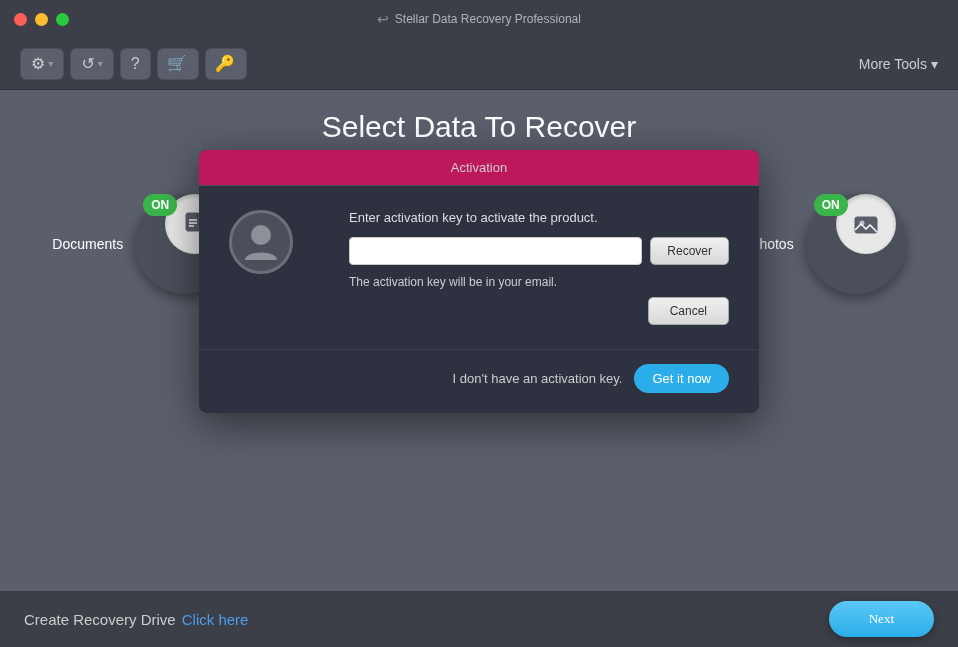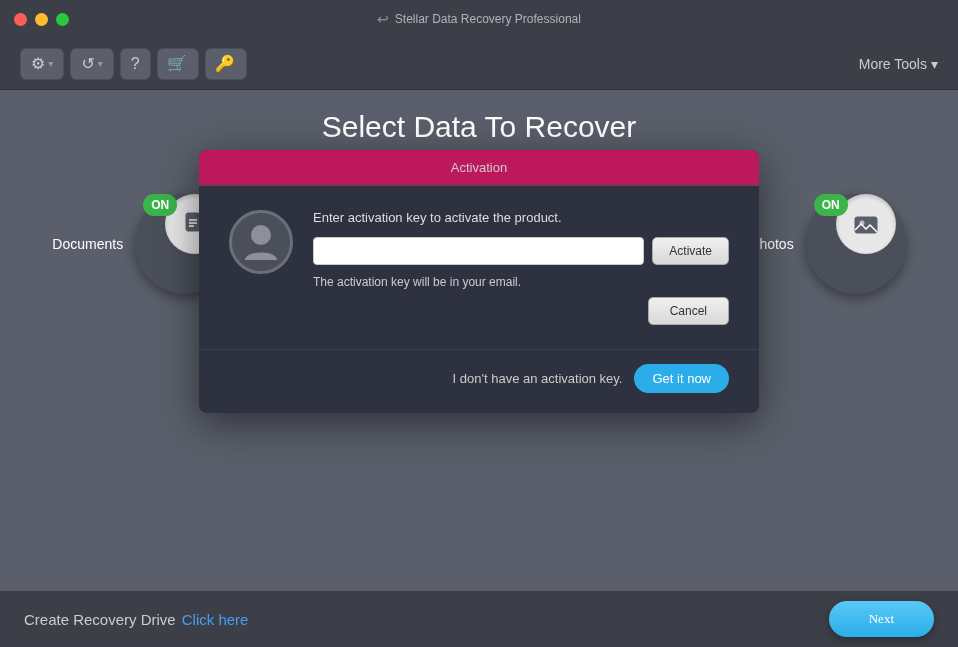--- a/index.html
+++ b/index.html
@@ -163,20 +163,21 @@
       border: 3px solid #6a6f7a;
       background: #4a4f5a;
       display: flex;
       align-items: center;
       justify-content: center;
       flex-shrink: 0;
     }
 
     .activation-form {
       flex: 1;
+      margin-left: 36px;
     }
 
     .activation-desc {
       color: #ddd;
       font-size: 13px;
       margin-bottom: 12px;
     }
 
     .activation-input-row {
       display: flex;
@@ -405,21 +406,21 @@
 
         <svg width="36" height="40" viewBox="0 0 36 40" fill="none" xmlns="http://www.w3.org/2000/svg">
           <circle cx="18" cy="13" r="10" fill="#8e9099"></circle>
           <path d="M2 38 C2 28 34 28 34 38" fill="#8e9099"></path>
         </svg>
       </div>
       <div class="activation-form">
         <div class="activation-desc">Enter activation key to activate the product.</div>
         <div class="activation-input-row">
           <input type="text" class="activation-input" placeholder="" style="">
-          <button class="activate-btn">Activate</button>
+          <button class="activate-btn">Recover</button>
         </div>
         <div class="activation-note">The activation key will be in your email.</div>
         <div style="display:flex; justify-content:flex-end; margin-top:8px;">
           <button class="cancel-btn">Cancel</button>
         </div>
       </div>
     </div>
     <div class="activation-footer">
       <span class="no-key-text">I don't have an activation key.</span>
       <button class="get-it-now-btn">Get it now</button>

